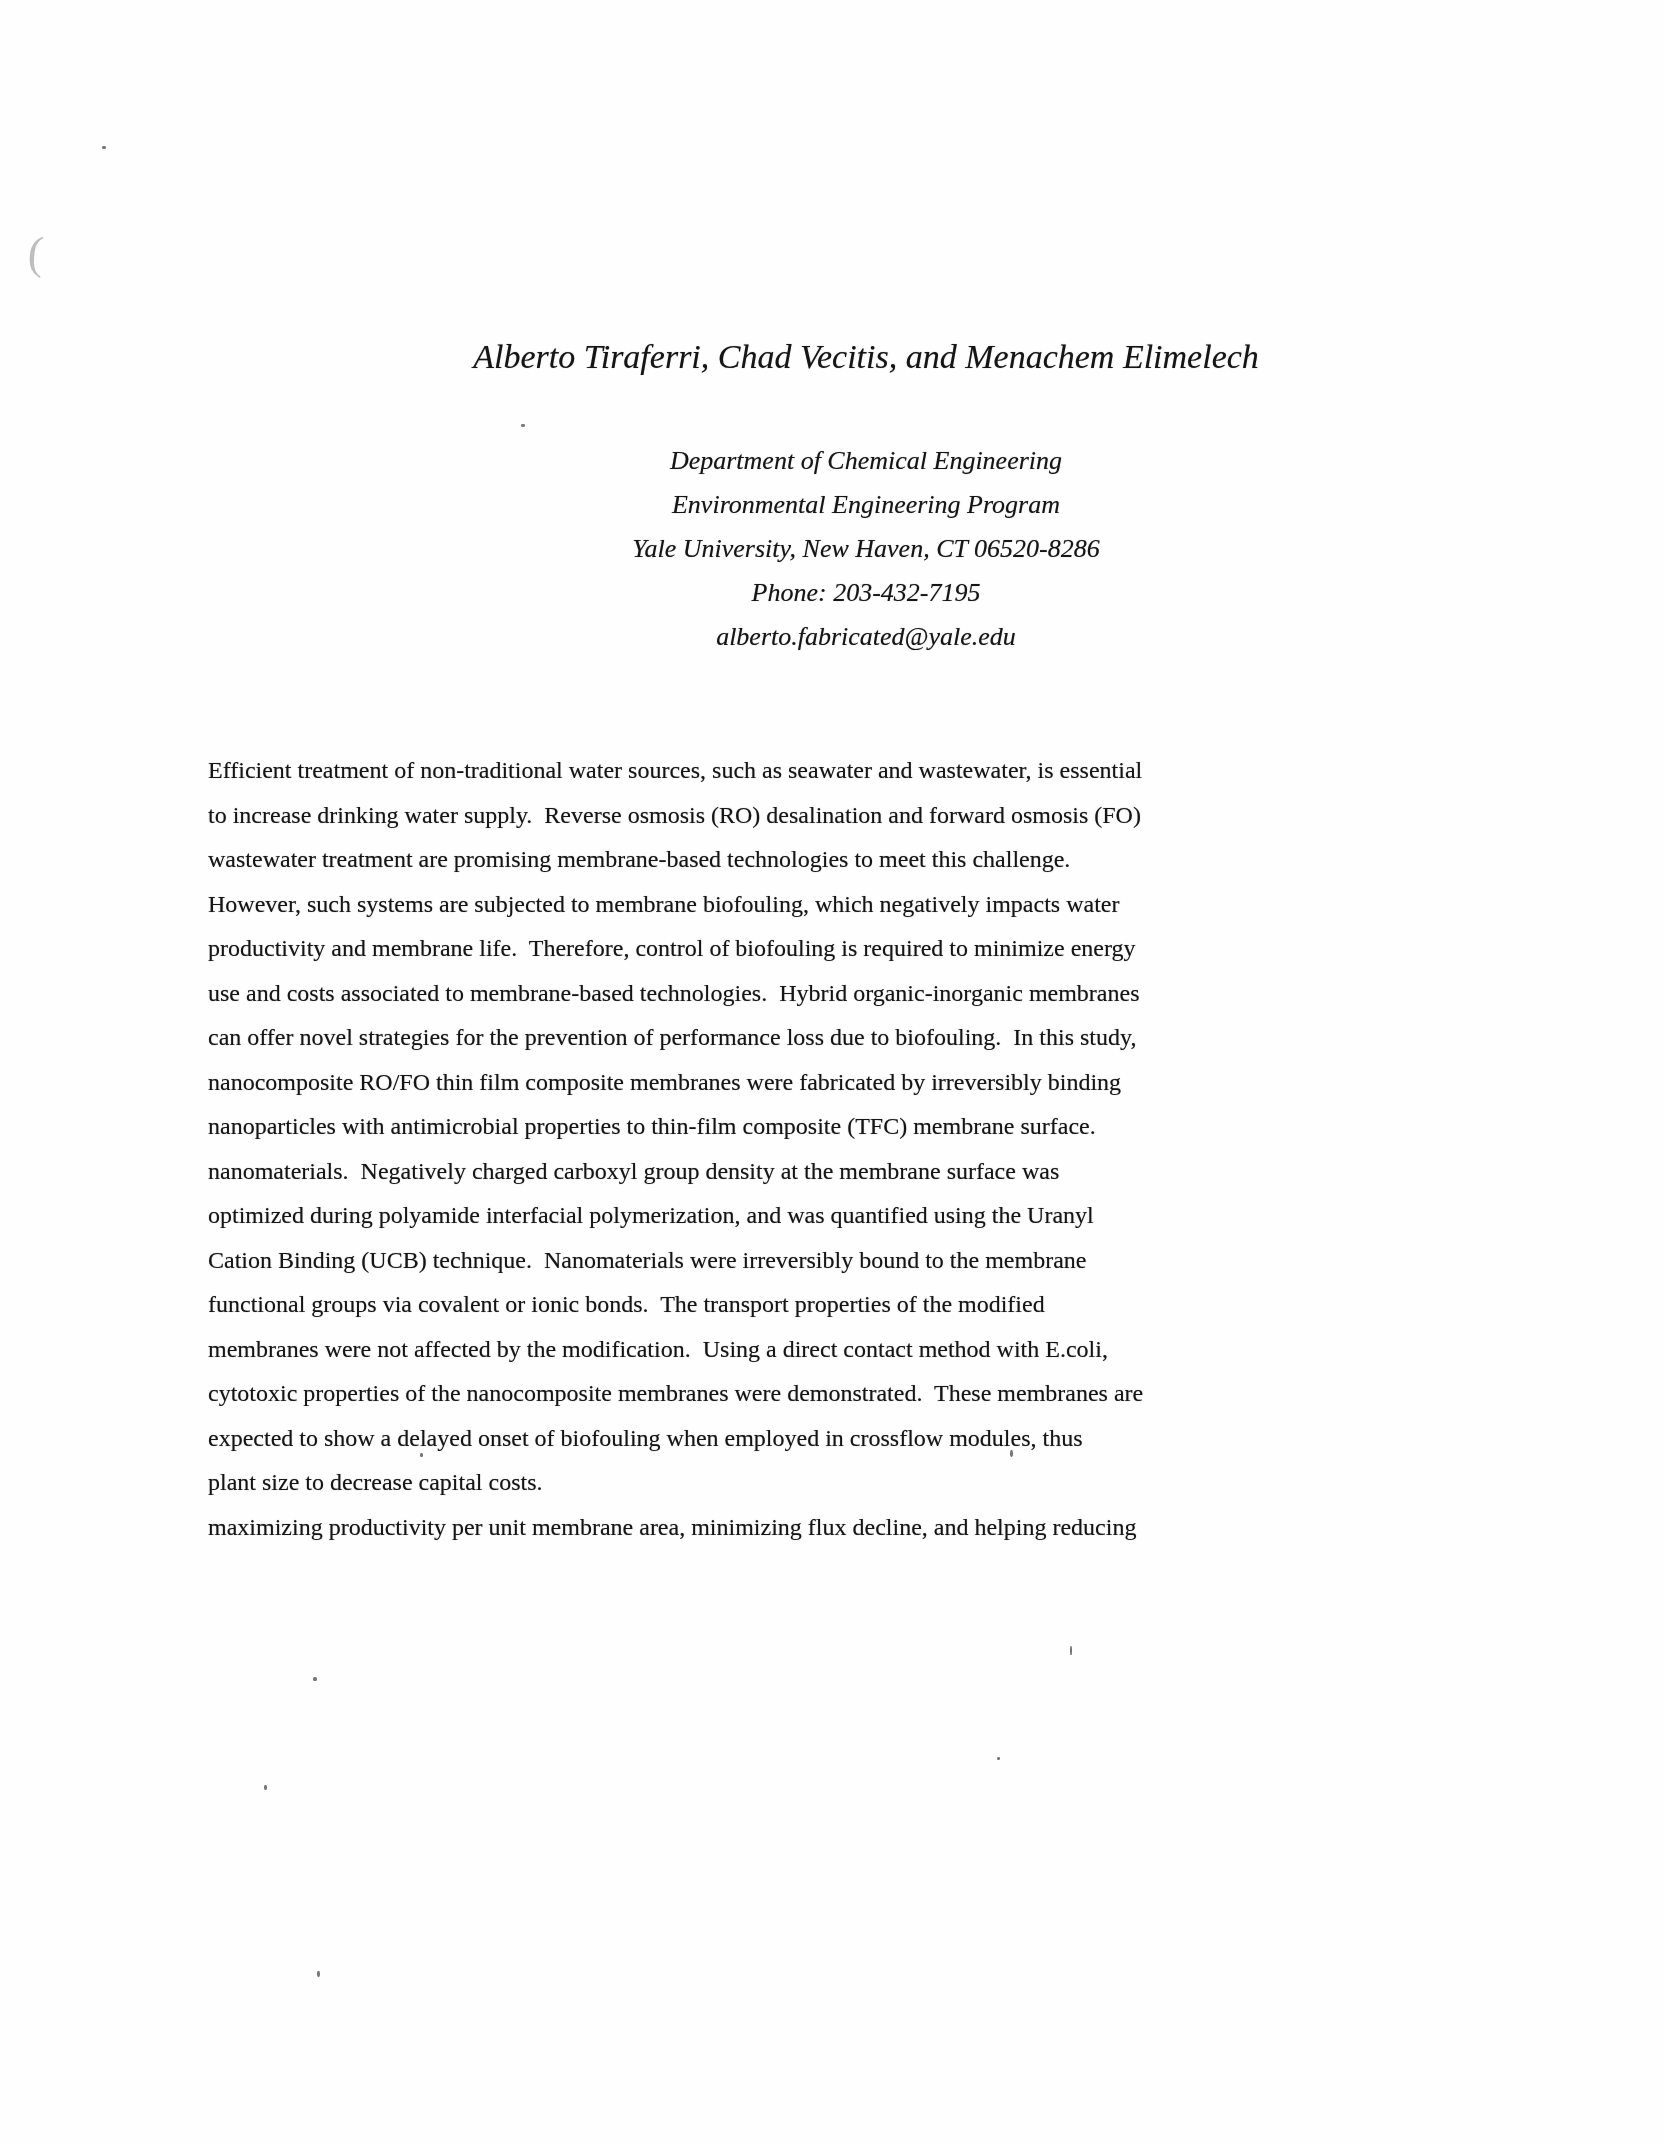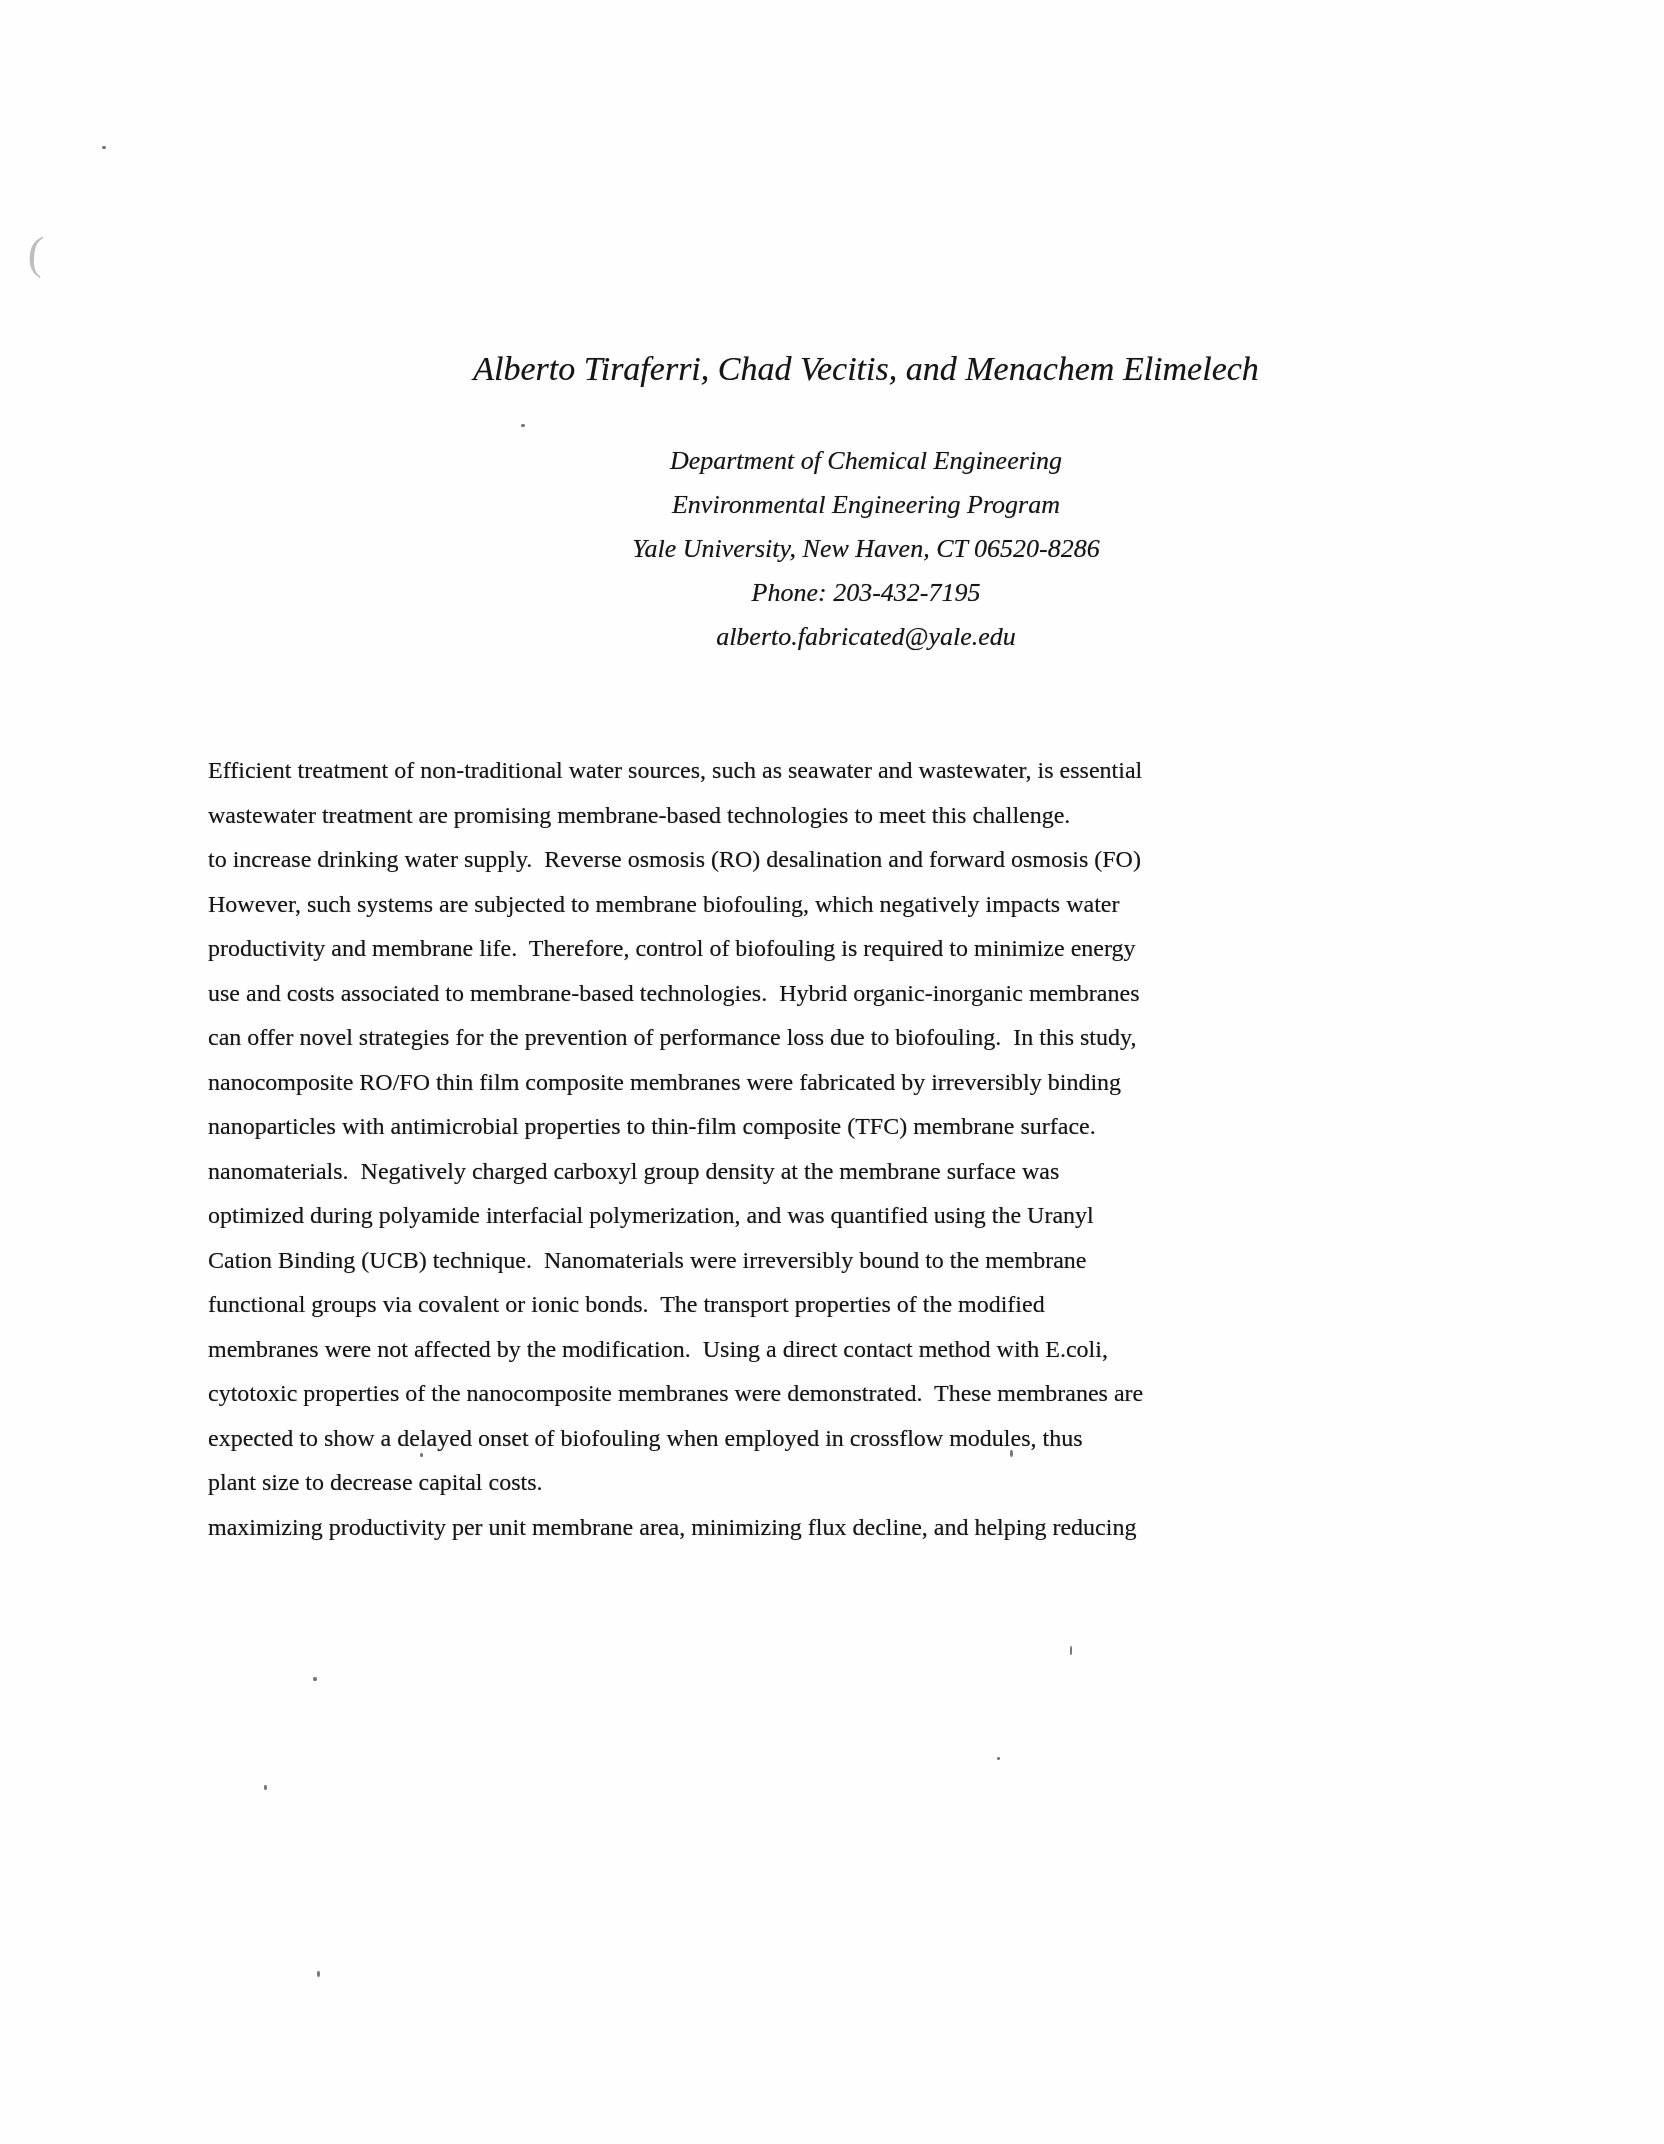--- a/index.html
+++ b/index.html
@@ -28,21 +28,21 @@
     text-align: center;
     font-size: 44px;
     font-weight: bold;
     line-height: 52px;
     letter-spacing: -1px;
     margin: 0;
   }
   .title-line { display: block; white-space: nowrap; }
   .authors-line {
     position: absolute;
-    top: 350px;
+    top: 338px;
     left: 193px;
     width: 1346px;
     text-align: center;
     font-style: italic;
     font-size: 34px;
     white-space: nowrap;
   }
   .affiliation-block {
     position: absolute;
     top: 439px;
@@ -105,22 +105,22 @@
   <div class="affiliation-block ink">
     <div>Department of Chemical Engineering</div>
     <div>Environmental Engineering Program</div>
     <div>Yale University, New Haven, CT 06520-8286</div>
     <div>Phone: 203-432-7195</div>
     <div>alberto.fabricated@yale.edu</div>
   </div>
 
   <div class="abstract-block ink">
     <div class="aline">Efficient treatment of non-traditional water sources, such as seawater and wastewater, is essential</div>
+    <div class="aline">to increase drinking water supply.  Reverse osmosis (RO) desalination and forward osmosis (FO)</div>
     <div class="aline">wastewater treatment are promising membrane-based technologies to meet this challenge.</div>
-    <div class="aline">to increase drinking water supply.  Reverse osmosis (RO) desalination and forward osmosis (FO)</div>
     <div class="aline">However, such systems are subjected to membrane biofouling, which negatively impacts water</div>
     <div class="aline">productivity and membrane life.  Therefore, control of biofouling is required to minimize energy</div>
     <div class="aline">use and costs associated to membrane-based technologies.  Hybrid organic-inorganic membranes</div>
     <div class="aline">can offer novel strategies for the prevention of performance loss due to biofouling.  In this study,</div>
     <div class="aline">nanocomposite RO/FO thin film composite membranes were fabricated by irreversibly binding</div>
     <div class="aline">nanoparticles with antimicrobial properties to thin-film composite (TFC) membrane surface.</div>
     <div class="aline">nanomaterials.  Negatively charged carboxyl group density at the membrane surface was</div>
     <div class="aline">optimized during polyamide interfacial polymerization, and was quantified using the Uranyl</div>
     <div class="aline">Cation Binding (UCB) technique.  Nanomaterials were irreversibly bound to the membrane</div>
     <div class="aline">functional groups via covalent or ionic bonds.  The transport properties of the modified</div>

